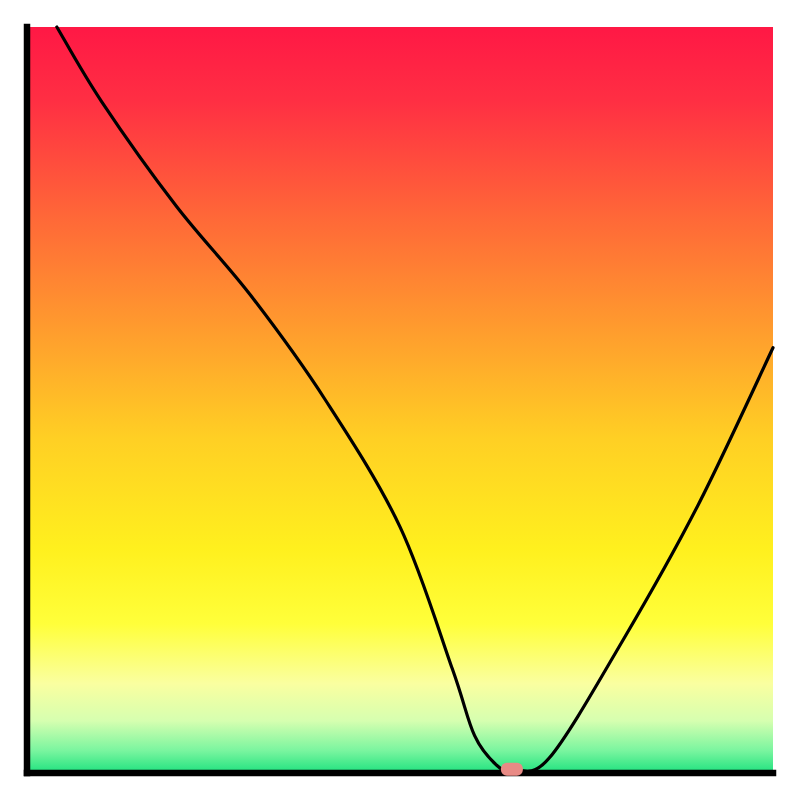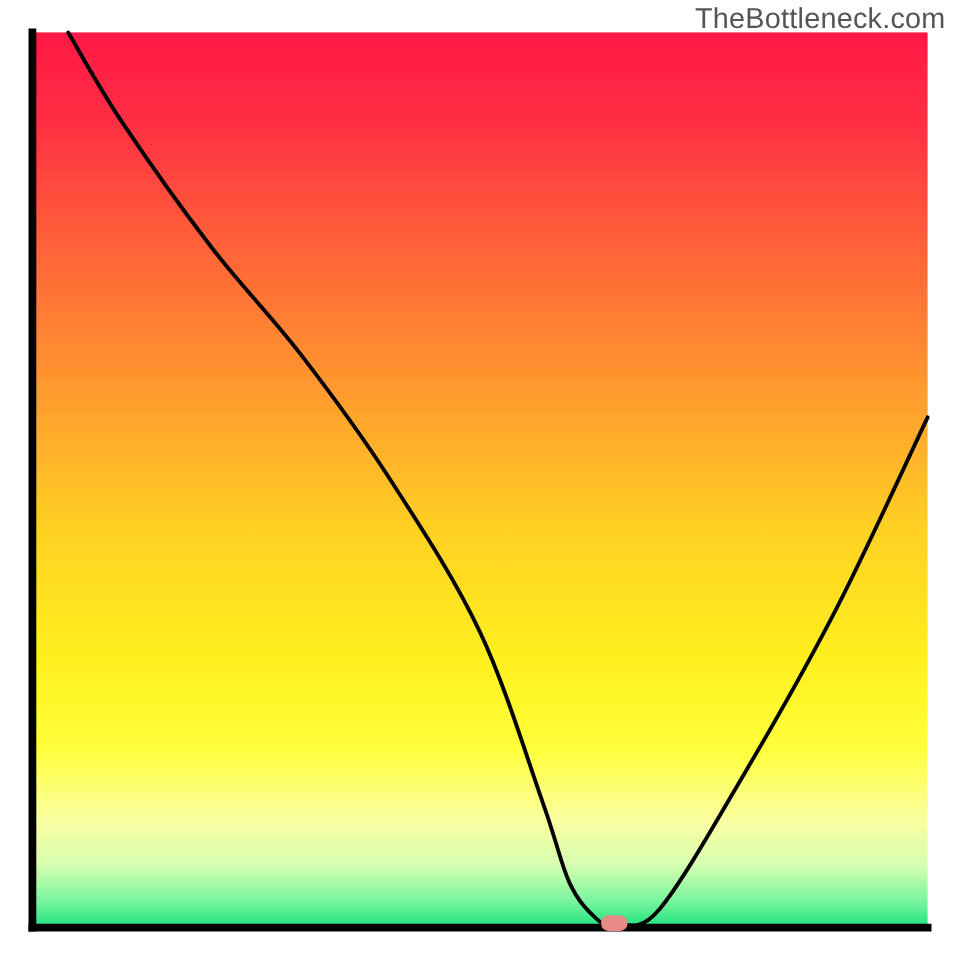--- a/index.html
+++ b/index.html
@@ -29,21 +29,20 @@
     letter-spacing: 0.2px;
   }
   svg {
     display: block;
   }
 </style>
 </head>
 <body>
 
 <div class="chart-frame">
-  <div class="watermark">TheBottleneck.com</div>
   <svg id="chart-svg" width="800" height="800" viewBox="0 0 800 800">
     <defs>
       <linearGradient id="bg-grad" x1="0" y1="0" x2="0" y2="1">
           <stop offset="0%" stop-color="#ff1845"></stop>
           <stop offset="10%" stop-color="#ff2f43"></stop>
           <stop offset="25%" stop-color="#ff6638"></stop>
           <stop offset="40%" stop-color="#ff9a2e"></stop>
           <stop offset="55.00000000000001%" stop-color="#ffcf24"></stop>
           <stop offset="70%" stop-color="#fff01e"></stop>
           <stop offset="80%" stop-color="#ffff3a"></stop>

